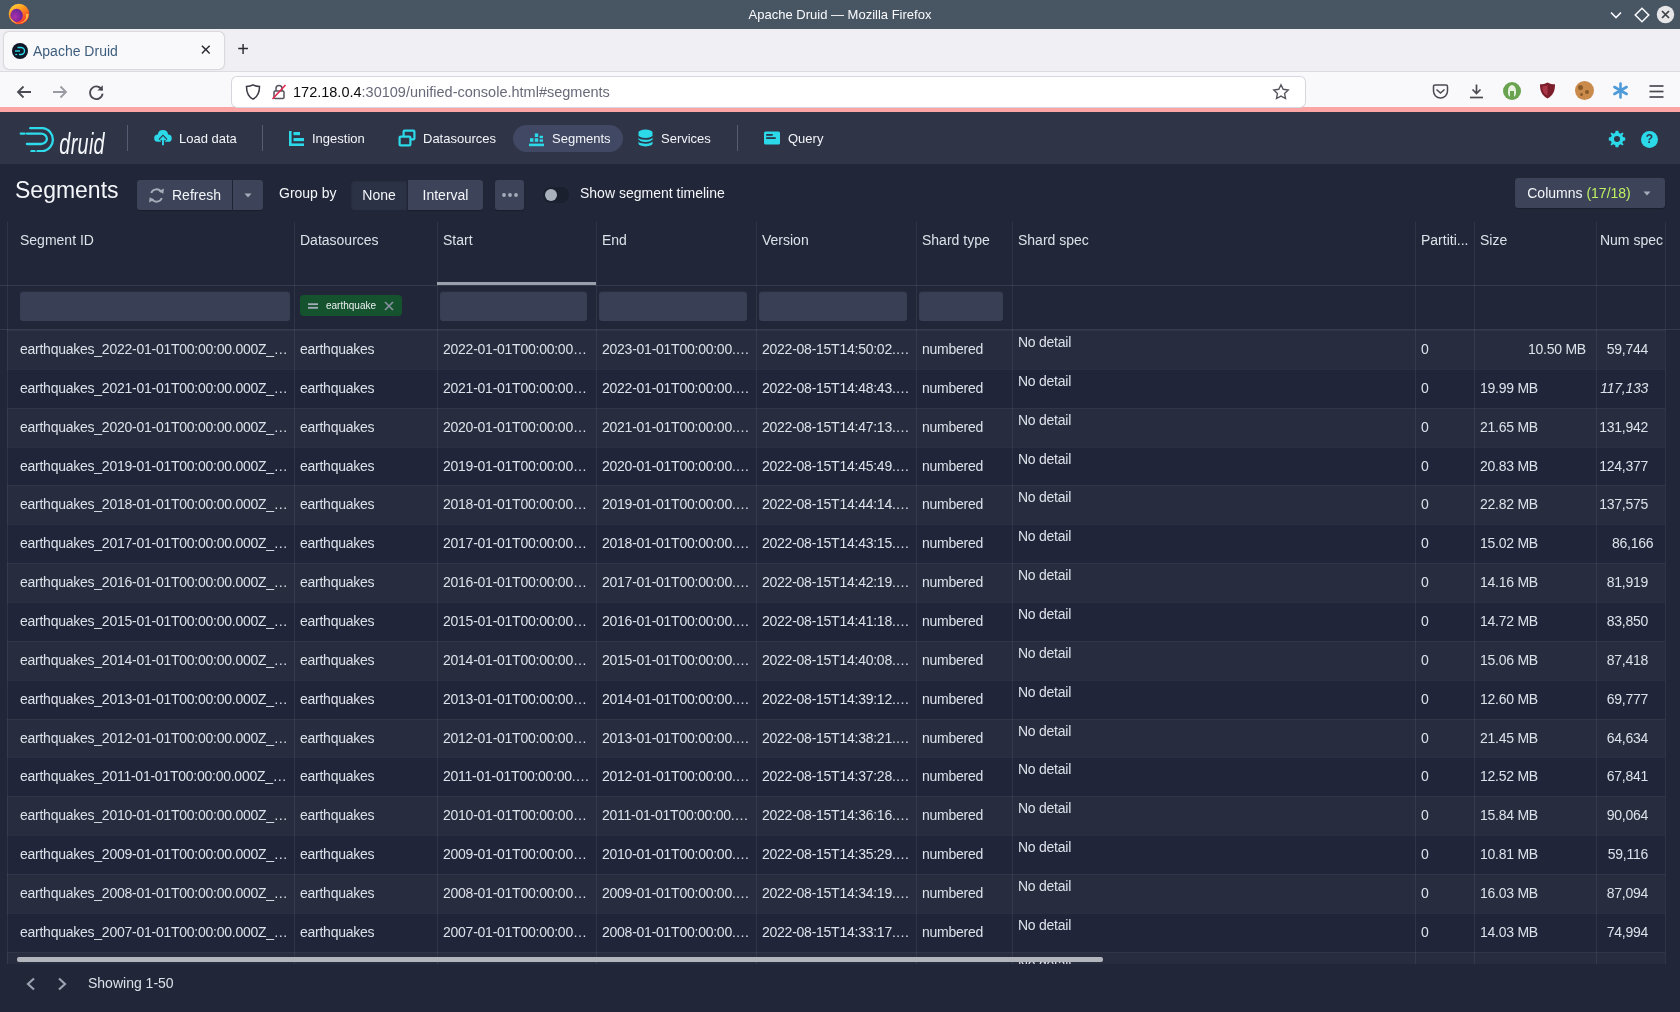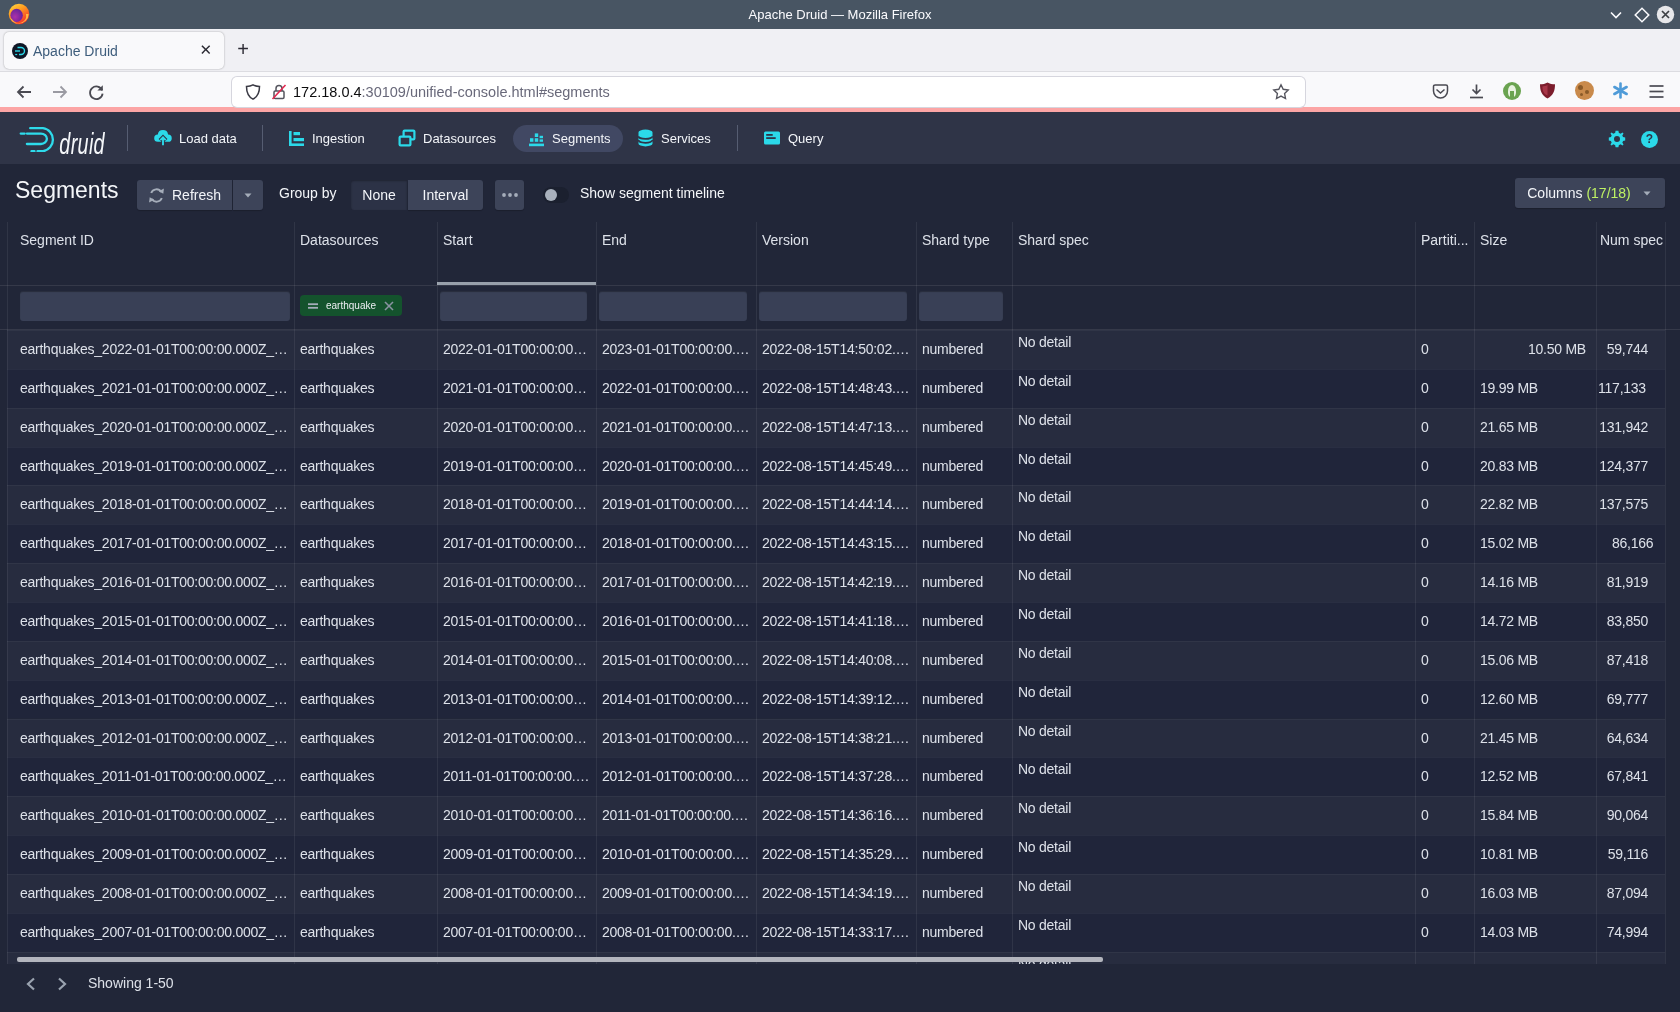--- a/index.html
+++ b/index.html
@@ -353,21 +353,21 @@
     <div class="row dk" style="top:38.85px">
       <div class="rcell" style="left:0px;width:287px;padding-left:13px;">earthquakes_2021-01-01T00:00:00.000Z_2022-08-15T14:48:43.031Z</div>
       <div class="rcell" style="left:287px;width:143px;">earthquakes</div>
       <div class="rcell" style="left:430px;width:159px;">2021-01-01T00:00:00.000Z</div>
       <div class="rcell" style="left:589px;width:160px;">2022-01-01T00:00:00.000Z</div>
       <div class="rcell" style="left:749px;width:160px;">2022-08-15T14:48:43.031Z</div>
       <div class="rcell" style="left:909px;width:96px;">numbered</div>
       <div class="rcell" style="left:1005px;width:403px;line-height:normal;padding-top:4px;">No detail</div>
       <div class="rcell" style="left:1408px;width:59px;">0</div>
       <div class="rcell" style="left:1467px;width:122px;">19.99 MB</div>
-      <div class="rcell" style="left:1589px;width:69px;text-align:center;padding-right:17px;padding-left:0;text-overflow:clip;">117,133</div>
+      <div class="rcell" style="left:1589px;width:69px;text-align:right;padding-right:17px;padding-left:0;text-overflow:clip;font-style:italic;">117,133</div>
     </div>
     <div class="row lt" style="top:77.7px">
       <div class="rcell" style="left:0px;width:287px;padding-left:13px;">earthquakes_2020-01-01T00:00:00.000Z_2022-08-15T14:47:13.531Z</div>
       <div class="rcell" style="left:287px;width:143px;">earthquakes</div>
       <div class="rcell" style="left:430px;width:159px;">2020-01-01T00:00:00.000Z</div>
       <div class="rcell" style="left:589px;width:160px;">2021-01-01T00:00:00.000Z</div>
       <div class="rcell" style="left:749px;width:160px;">2022-08-15T14:47:13.531Z</div>
       <div class="rcell" style="left:909px;width:96px;">numbered</div>
       <div class="rcell" style="left:1005px;width:403px;line-height:normal;padding-top:4px;">No detail</div>
       <div class="rcell" style="left:1408px;width:59px;">0</div>

